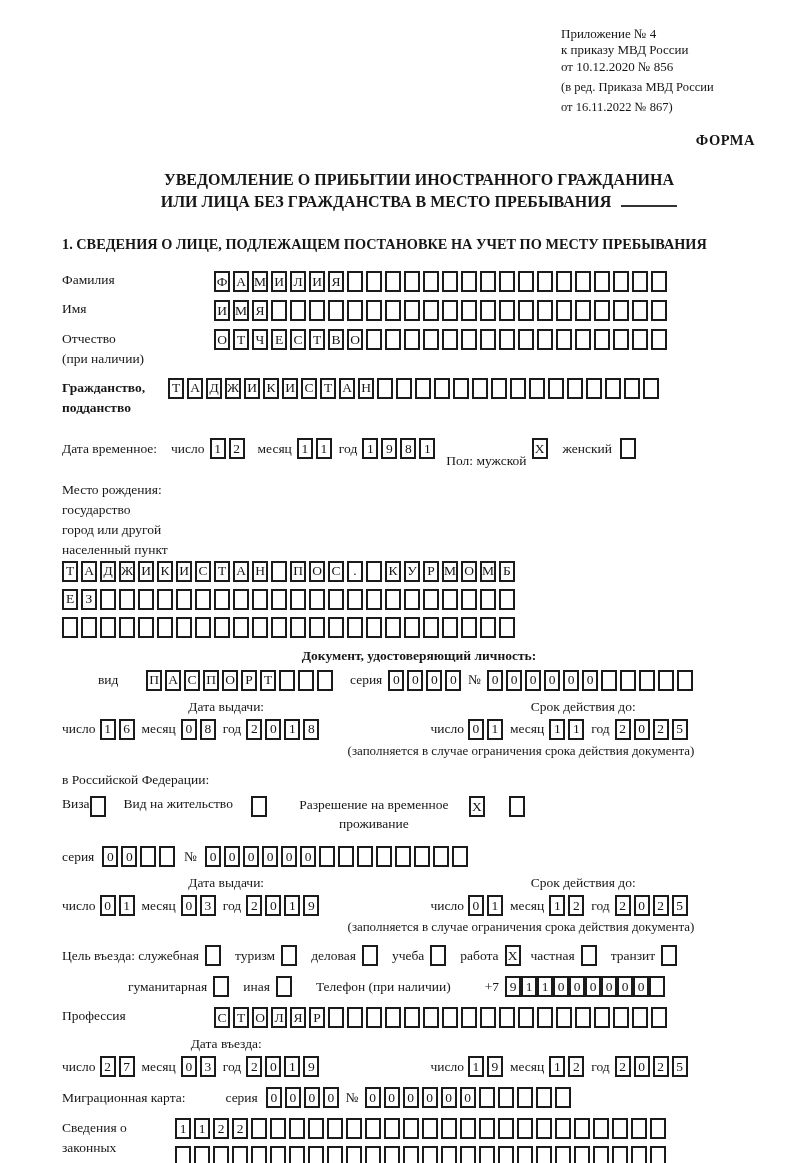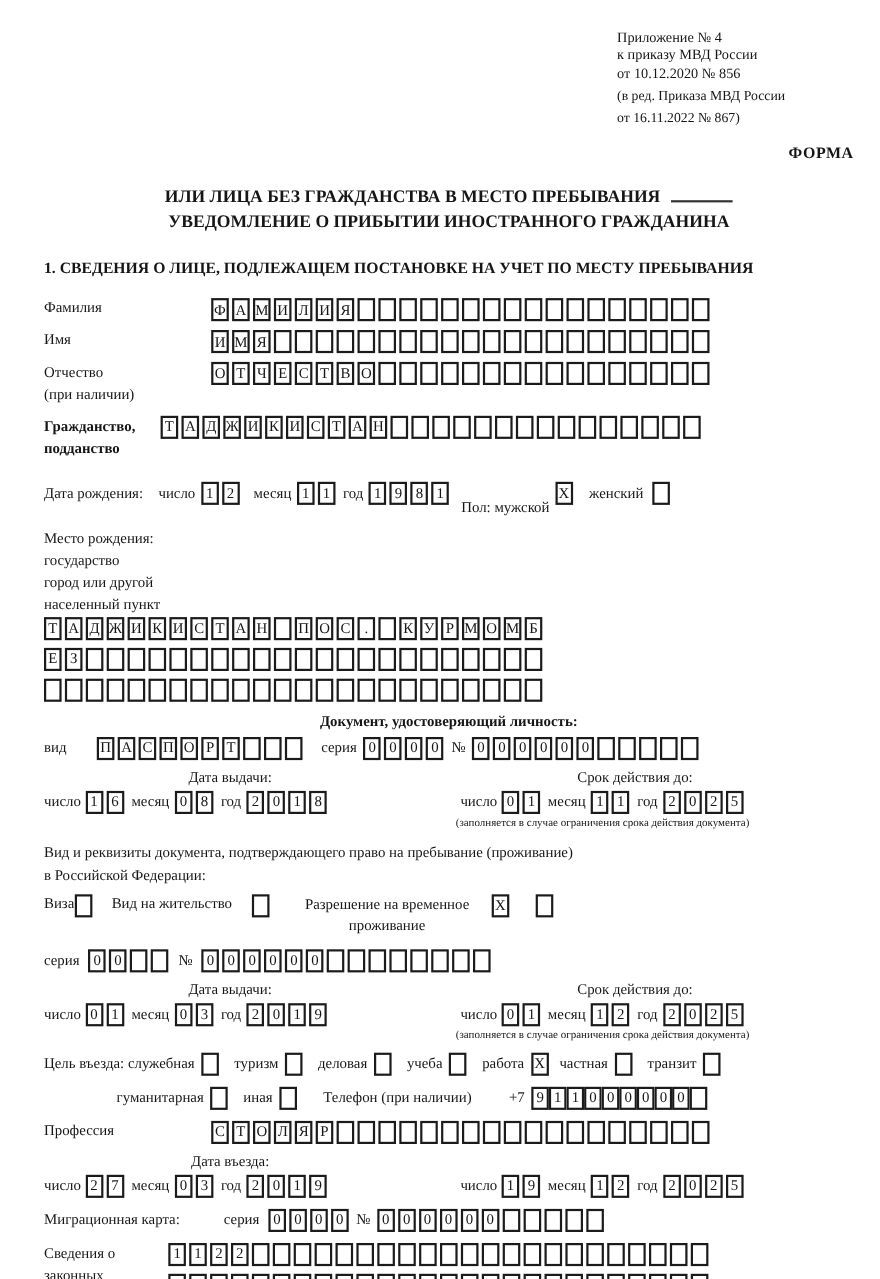--- a/index.html
+++ b/index.html
@@ -2,26 +2,26 @@
 <html><head>
 <meta charset="utf-8">
 <style>
   * { margin:0; padding:0; box-sizing:border-box; }
   html,body { background:#ffffff; }
   body {
     width:800px; height:1163px; overflow:hidden;
     font-family:"Liberation Serif","DejaVu Serif",serif;
     color:#161616;
   }
-  .page { width:800px; height:1163px; padding:26px 24px 10px 40px; }
+  .page { width:800px; height:1163px; padding:26px 24px 10px 62px; }
 
   
   .hdr-note { margin-left:auto; width:215px; font-size:13px; line-height:1.25; }
   .hdr-note .g2 { margin-top:5px; font-size:12.5px; }
-  .forma { text-align:right; font-weight:bold; font-size:14.5px; margin:16px 0 0 0; letter-spacing:.5px;font-family:Liberation Serif, serif; }
+  .forma { text-align:right; font-weight:bold; font-size:14.5px; margin:16px 21px 0 0; letter-spacing:.5px;font-family:Liberation Serif, serif; }
 
   
   .title { text-align:center; font-weight:bold; font-size:16px; line-height:1.35; margin-top:20px; }
   .u-blank { display:inline-block; width:56px; border-bottom:2.5px solid #333; height:14px; margin-left:10px; }
 
   .sect { font-weight:bold; font-size:14.3px; margin-top:24px; }
 
   
   .frow { display:flex; align-items:flex-start; margin-top:8px; }
   .ai-c { align-items:center; }
@@ -44,21 +44,21 @@
   .mls { margin-left:4px; margin-right:5px; }
 
   
   .dhdr { display:flex; margin-top:8px; font-size:13.5px; }
   .dh-l { flex:0 0 46%; text-align:center; }
   .dh-r { flex:1; text-align:center; }
   .drow { display:flex; align-items:center; margin-top:4px; }
   .dgrp { display:flex; align-items:center; }
   .dgl { flex:0 0 46%; }
   .dgr { flex:1; padding-left:40px; }
-  .small-note { font-size:10px; margin-top:3px; margin-left:40%; text-align:center; width:58%; }
+  .small-note { font-size:13px; margin-top:3px; margin-left:40%; text-align:left; width:58%; }
 
   .para { font-size:13.5px; margin-top:10px; line-height:1.6; }
 
   .cbrow { display:flex; align-items:flex-start; margin-top:6px; font-size:13.5px; }
   .opt-c { text-align:center; line-height:1.4; }
   .w170 { width:178px; } .w185 { width:185px; }
   .gap6 { width:6px; } .gap18 { width:18px; }
 
   .purpose { display:flex; align-items:center; margin-top:10px; font-size:13.5px; }
   .purpose .lbl { margin-right:6px; }
@@ -73,22 +73,22 @@
   <div class="hdr-note">
     <div>Приложение № 4</div>
     <div>к приказу МВД России</div>
     <div>от 10.12.2020 № 856</div>
     <div class="g2">(в ред. Приказа МВД России</div>
     <div class="g2">от 16.11.2022 № 867)</div>
   </div>
   <div class="forma">ФОРМА</div>
 
   <div class="title">
+    <div>УВЕДОМЛЕНИЕ О ПРИБЫТИИ ИНОСТРАННОГО ГРАЖДАНИНА</div>
     <div><span>ИЛИ ЛИЦА БЕЗ ГРАЖДАНСТВА В МЕСТО ПРЕБЫВАНИЯ</span><span class="u-blank"></span></div>
-    <div>УВЕДОМЛЕНИЕ О ПРИБЫТИИ ИНОСТРАННОГО ГРАЖДАНИНА</div>
   </div>
 
   <div class="sect">1. СВЕДЕНИЯ О ЛИЦЕ, ПОДЛЕЖАЩЕМ ПОСТАНОВКЕ НА УЧЕТ ПО МЕСТУ ПРЕБЫВАНИЯ</div>
 
   <div class="frow" style="margin-top:18px;">
     <div class="lbl w152">Фамилия</div>
     <div class="cells">
         <span class="cell">Ф</span>
         <span class="cell">А</span>
         <span class="cell">М</span>
@@ -208,21 +208,21 @@
         <span class="cell"></span>
         <span class="cell"></span>
         <span class="cell"></span>
         <span class="cell"></span>
         <span class="cell"></span>
         <span class="cell"></span>
       </div>
   </div>
 
   <div class="frow ai-c" style="margin-top:10px;">
-    <span class="lbl">Дата рождения:</span>
+    <span class="lbl">Дата временное:</span>
     <span class="lbl mlw" style="margin-left:14px;">число</span>
     <div class="cells">
         <span class="cell">1</span>
         <span class="cell">2</span>
       </div>
     <span class="lbl mlw">месяц</span>
     <div class="cells">
         <span class="cell">1</span>
         <span class="cell">1</span>
       </div>
@@ -323,21 +323,21 @@
           <span class="cell"></span>
           <span class="cell"></span>
           <span class="cell"></span>
           <span class="cell"></span>
         </div>
     </div>
   </div>
 
   <div class="center-b">Документ, удостоверяющий личность:</div>
 
-  <div class="frow ai-c" style="margin-top:6px;">
+  <div class="frow ai-c" style="margin-top:6px;margin-left:36px;">
     <span class="lbl w48">вид</span>
     <div class="cells">
         <span class="cell">П</span>
         <span class="cell">А</span>
         <span class="cell">С</span>
         <span class="cell">П</span>
         <span class="cell">О</span>
         <span class="cell">Р</span>
         <span class="cell">Т</span>
         <span class="cell"></span>
@@ -407,21 +407,20 @@
           <span class="cell">2</span>
           <span class="cell">0</span>
           <span class="cell">2</span>
           <span class="cell">5</span>
         </div>
     </div>
   </div>
   <div class="small-note">(заполняется в случае ограничения срока действия документа)</div>
 
   <div class="para">
-    <div>Вид и реквизиты документа, подтверждающего право на пребывание (проживание)</div>
     <div>в Российской Федерации:</div>
   </div>
 
   <div class="cbrow">
     <span>Виза</span>
     <span class="cell cb"></span>
     <span class="gap18"></span>
     <span>Вид на жительство</span>
     <span class="gap18"></span>
     <span class="cell cb"></span>

